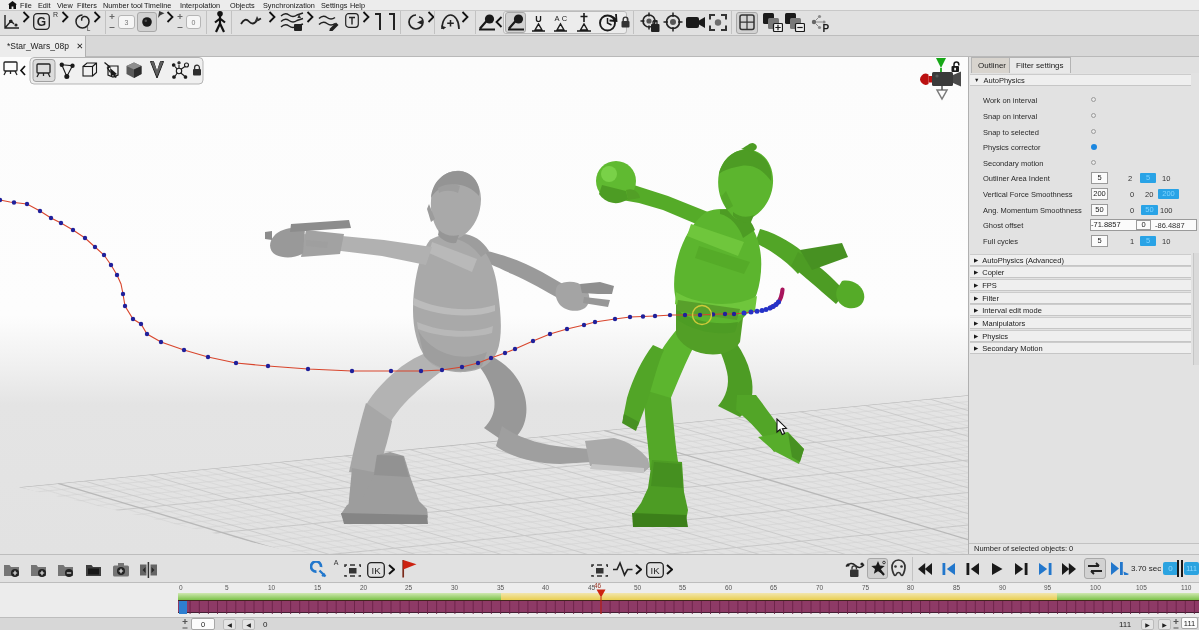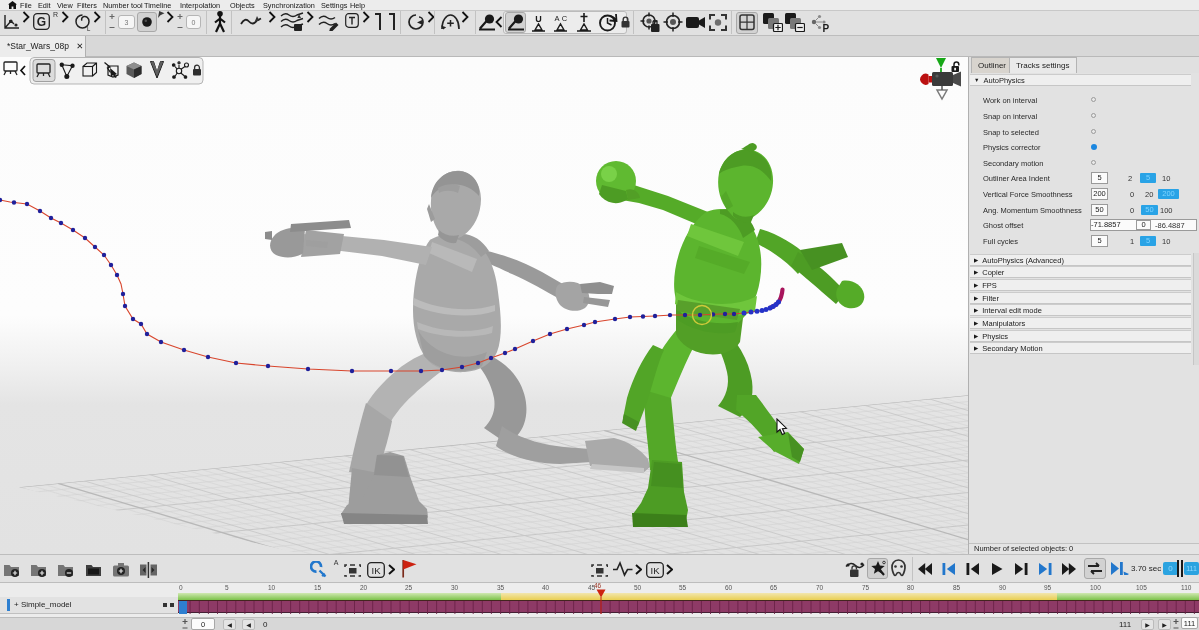--- a/index.html
+++ b/index.html
@@ -605,21 +605,21 @@
       <path d="M3,5 V3.4 a2.4,2.4 0 0 1 4.8,0 V4.4" fill="none" stroke="#1a1a1a" stroke-width="1.5"></path>
       <rect x="3.2" y="6.8" width="1.8" height="2.6" fill="#ececec"></rect>
     </svg>
 <svg class="abs" style="left:776px;top:361px" width="12" height="18" viewBox="0 0 12 18">
       <path d="M1,1 L1,14 L4,11.5 L6.2,16.5 L8.6,15.4 L6.4,10.6 L10.4,10.2 Z" fill="#fff" stroke="#111" stroke-width="1.1"></path>
     </svg>
   </div>
 <div id="rpanel">
 <div class="abs" style="left:0;top:0;width:231px;height:16px;background:#e0e0e0;"></div>
 <div class="ptab" style="left:2px;background:#d8d4ce;border:1px solid #b3b3b3;border-bottom:none;">Outliner</div>
-<div class="ptab" style="left:40px;background:#e9e9e9;border:1px solid #b3b3b3;border-bottom:none;">Tracks settings</div>
+<div class="ptab" style="left:40px;background:#e9e9e9;border:1px solid #b3b3b3;border-bottom:none;">Filter settings</div>
 <div class="sect" style="top:17px;"><span class="arr" style="font-size:5.5px;">▼</span>AutoPhysics</div>
 <div class="lbl" style="top:39px">Work on interval</div>
     <div class="radio" style="left:122px;top:40px"></div>
     <div class="lbl" style="top:55px">Snap on interval</div>
     <div class="radio" style="left:122px;top:56px"></div>
     <div class="lbl" style="top:71px">Snap to selected</div>
     <div class="radio" style="left:122px;top:72px"></div>
     <div class="lbl" style="top:86px">Physics corrector</div>
     <div class="bluedot" style="left:122px;top:87px"></div>
     <div class="lbl" style="top:102px">Secondary motion</div>
@@ -800,26 +800,20 @@
       </svg>
 <svg class="icon" style="left:169px;top:2px" width="9" height="10" viewBox="0 0 9 10">
         <rect x="1" y="4.5" width="7" height="5" rx="0.5" fill="#1a1a1a"></rect>
         <path d="M2.5,4.5 V3 a2,2 0 0 1 4,0 V4.5" fill="none" stroke="#1a1a1a" stroke-width="1.3"></path>
       </svg>
 <svg class="icon" style="left:1008px;top:2px" width="12" height="10" viewBox="0 0 12 10">
         <path d="M0,2.5 l4,4 4,-4 z" fill="#333"></path>
         <path d="M9.5,1 v6 M6.5,4 h6" stroke="#333" stroke-width="1.1"></path>
       </svg>
     </div>
-<div id="trackrow">
-<div style="position:absolute;left:7px;top:2px;width:3px;height:12px;background:#2e7fd0;"></div>
-<span style="position:absolute;left:14px;top:2.5px;">+ Simple_model</span>
-<div style="position:absolute;left:163px;top:6px;width:4px;height:4px;background:#333;"></div>
-<div style="position:absolute;left:170px;top:6px;width:4px;height:4px;background:#333;"></div>
-</div>
 <div id="ruler">
       <div class="rnum" style="left:1px">0</div>
       <div class="rnum" style="left:47px">5</div>
       <div class="rnum" style="left:90px">10</div>
       <div class="rnum" style="left:136px">15</div>
       <div class="rnum" style="left:182px">20</div>
       <div class="rnum" style="left:227px">25</div>
       <div class="rnum" style="left:273px">30</div>
       <div class="rnum" style="left:319px">35</div>
       <div class="rnum" style="left:364px">40</div>

